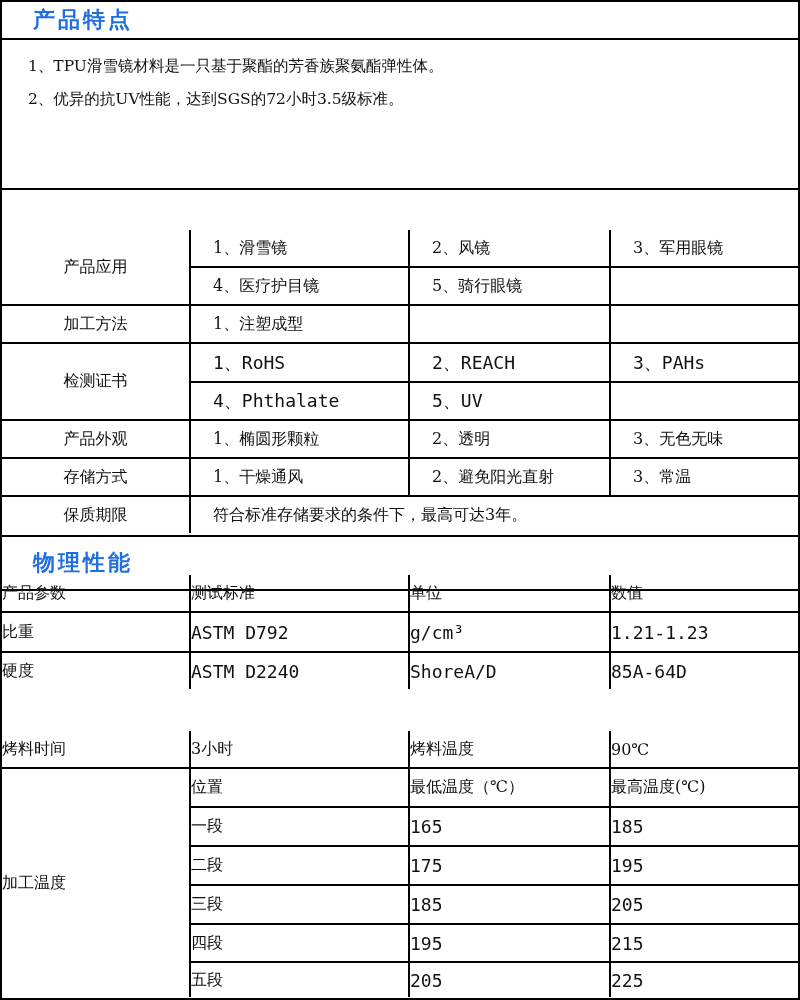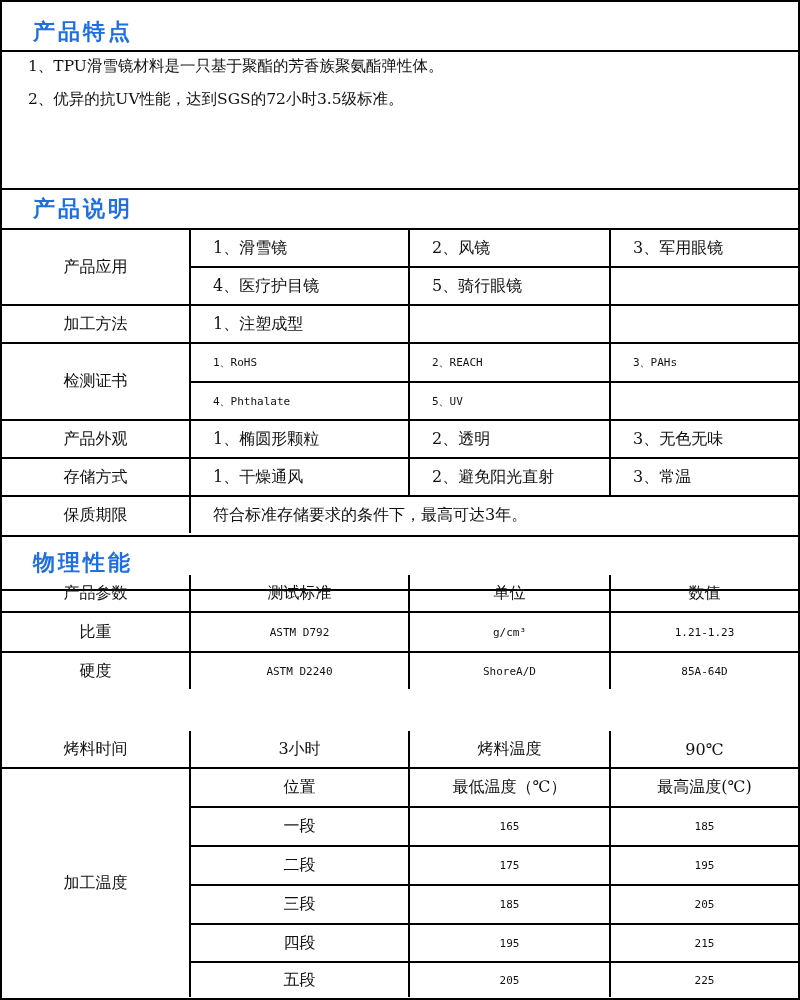--- a/index.html
+++ b/index.html
@@ -12,38 +12,37 @@
                font-family: "DejaVu Sans", "Liberation Sans", sans-serif;
                font-weight: bold; font-size: 22px; padding-left: 31px;
                display: flex; align-items: center; letter-spacing: 3px; }
   .features { position: absolute; left: 0; top: 38px; width: 796px; height: 150px;
               box-sizing: border-box; border-bottom: 2px solid #000; padding: 10px 0 0 26px; }
   .features .line { height: 33px; line-height: 33px; font-size: 15.5px; white-space: nowrap; }
   table { position: absolute; left: 0; border-collapse: collapse; table-layout: fixed; width: 796px; }
   td { border: 2px solid #000; padding: 0; font-size: 16px; height: 34px; white-space: nowrap; }
   td.label { text-align: center; }
   td.item { text-align: left; padding-left: 22px; }
-  td.c { text-align: center; }
+  td.c { }
   table tr:first-child td { border-top: none; }
   table td:first-child { border-left: none; }
   table td:last-child { border-right: none; }
-  .mono { font-family: "DejaVu Sans Mono", "Liberation Mono", monospace; font-size: 11px; }
+  .mono { font-family: "DejaVu Sans Mono", "Liberation Mono", monospace; font-size: 18px; }
 </style>
 </head>
 <body>
 
 <div class="sheet">
 
-  <div class="sec-title" style="top:0;height:38px;margin-top:12px;">产品特点</div>
+  <div class="sec-title" style="top:0;height:38px;">产品特点</div>
   <div class="features">
     <div class="line">1、TPU滑雪镜材料是一只基于聚酯的芳香族聚氨酯弹性体。</div>
     <div class="line">2、优异的抗UV性能，达到SGS的72小时3.5级标准。</div>
   </div>
 
-  <div class="sec-title" style="top:188px;height:40px;">产品说明</div>
   <table style="top:228px;">
     <colgroup>
         <col style="width:188px">
         <col style="width:219px">
         <col style="width:201px">
         <col style="width:188px">
       </colgroup>
     <tbody>
         <tr>
       <td class="label" rowspan="2">产品应用</td>

